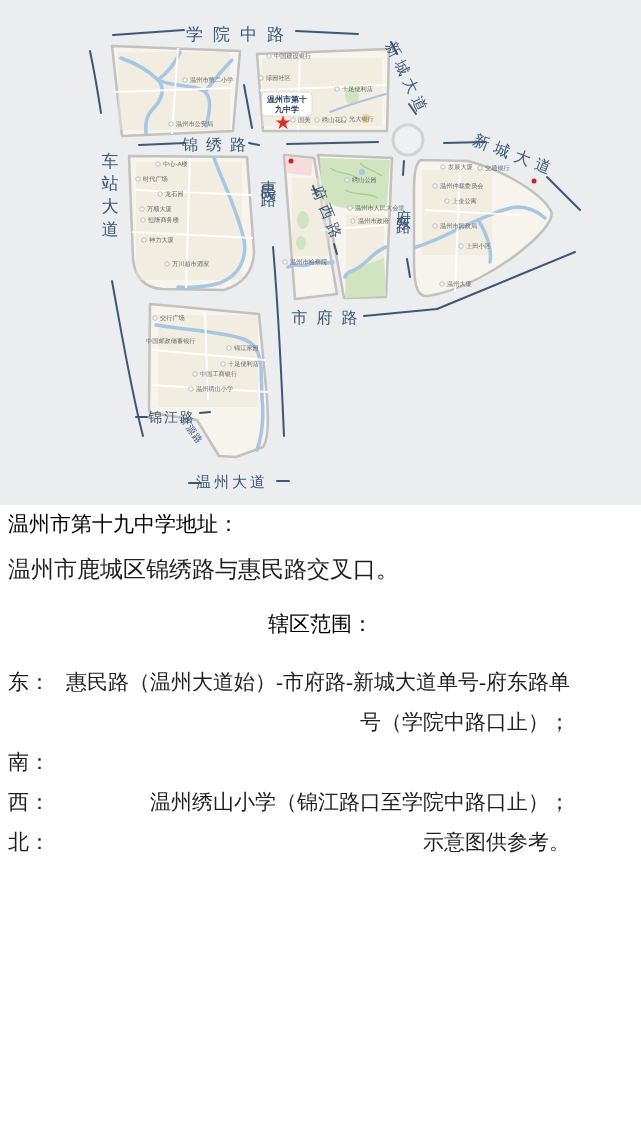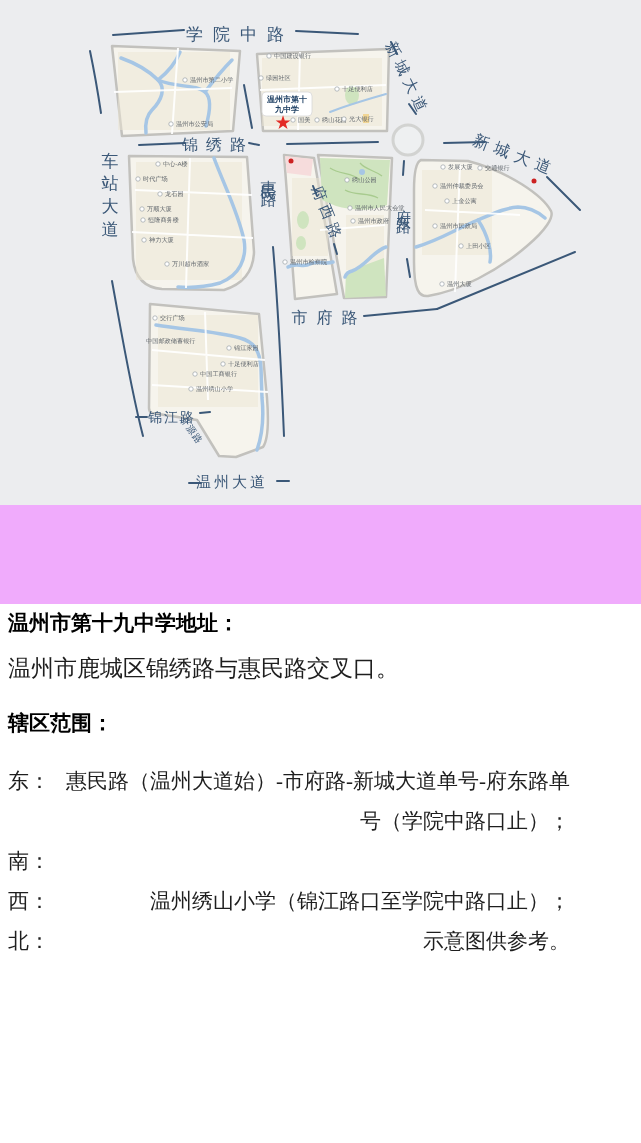--- a/index.html
+++ b/index.html
@@ -1,41 +1,41 @@
 <!DOCTYPE html>
 <html><head>
 <meta charset="utf-8">
 <style>
   html,body{margin:0;padding:0;}
   body{
     width:641px;height:1143px;background:#ffffff;
     font-family:"Liberation Serif","DejaVu Serif",serif;
     color:#1e1e1e;overflow:hidden;
   }
-  .map-wrap{width:641px;height:604px;background:#f0abfc;}
+  .map-wrap{width:641px;height:505px;background:#737373;}
   svg{display:block;}
   .blk{fill:#f6f4ed;stroke:#c2c1bd;stroke-width:2.5;stroke-linejoin:round;}
   .patch{fill:#ece5d4;opacity:.5;}
   .street{stroke:#ffffff;stroke-width:2;fill:none;opacity:.9;}
   .river{stroke:#a6c6e5;stroke-width:3.5;fill:none;stroke-linecap:round;stroke-linejoin:round;}
   .river.thin{stroke-width:2;}
   .park{fill:#cfe4bf;}
   .parkline{stroke:#a8cb8e;stroke-width:1.3;fill:none;}
   .pink{fill:#f6dcdc;}
   .roadline{stroke:#3b5878;stroke-width:2;fill:none;stroke-linecap:round;}
   .rl{fill:#3b5878;font-family:"Liberation Sans","DejaVu Sans",sans-serif;font-weight:500;}
   .poi{fill:#60666c;font-size:6.2px;font-family:"Liberation Sans","DejaVu Sans",sans-serif;}
   .poik{stroke:#9aa0a6;stroke-width:.7;fill:#ffffff;}
   .schooltxt{fill:#1d3f63;font-size:8px;font-weight:bold;font-family:"Liberation Sans","DejaVu Sans",sans-serif;}
   .article{padding:0 8px;}
   .article p{margin:0;}
-  .h{font-size:21px;font-weight:bold;color:#000;line-height:26px;}
+  .h{font-size:21px;font-weight:normal;color:#000;line-height:26px;}
   .h1{margin-top:6px !important;}
   .body-line{font-size:23px;line-height:26px;margin-top:20px !important;}
-  .h2{margin-top:28px !important;}
+  .h2{margin-top:28px !important;text-align:center;}
   .blist{margin-top:25px;}
   .brow{display:flex;font-size:21px;line-height:40px;}
   .dir{flex:0 0 42px;}
   .btxt{width:520px;text-align:right;}
   .h3{margin-top:150px !important;}
   .tips-line{margin-top:14px !important;}
 </style>
 </head>
 <body>
 

